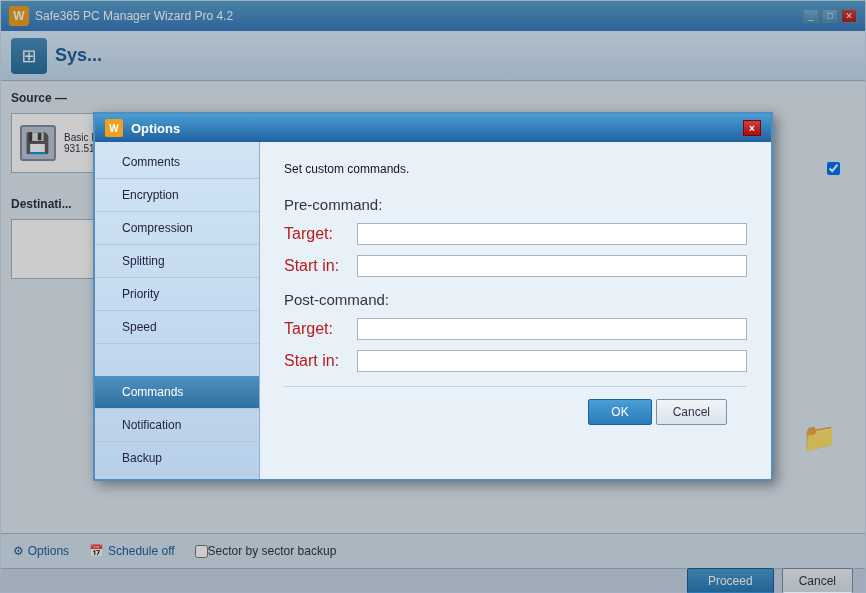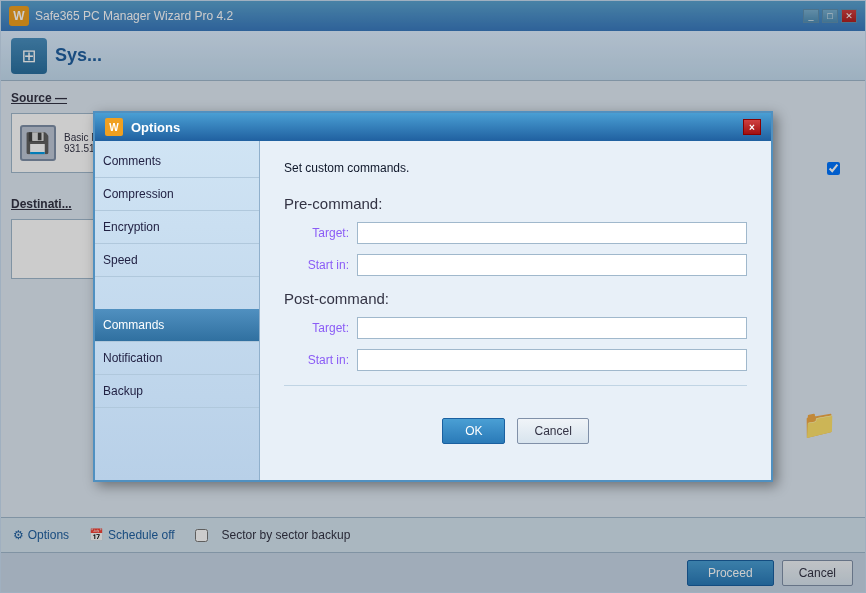--- a/index.html
+++ b/index.html
@@ -107,21 +107,20 @@
       display: flex;
       flex-direction: column;
       gap: 8px;
       width: 180px;
     }
 
     .panel-label {
       font-size: 12px;
       color: #334;
       font-weight: bold;
-      text-decoration: underline;
     }
 
     .panel-box {
       background: white;
       border: 1px solid #a0b8cc;
       padding: 8px;
       display: flex;
       align-items: center;
       gap: 8px;
       min-height: 60px;
@@ -183,30 +182,30 @@
       color: #2060a0;
       cursor: pointer;
       display: flex;
       align-items: center;
       gap: 4px;
     }
 
     .checkbox-label {
       display: flex;
       align-items: center;
-      gap: 14px;
+      gap: 0;
       font-size: 12px;
       color: #334;
       justify-content: space-between;
     }
 
     
     .action-buttons {
       background: #c8d8e8;
-      height: 40px;
+      height: 24px;
       display: flex;
       align-items: center;
       justify-content: flex-end;
       padding: 0 12px;
       gap: 8px;
       border-top: 1px solid #a0b8cc;
     }
 
     .btn-proceed {
       background: linear-gradient(to bottom, #4a9fd4, #2a7ab8);
@@ -288,21 +287,21 @@
 
     
     .dialog-sidebar {
       width: 165px;
       background: linear-gradient(to bottom, #d0e4f4, #b8d0e8);
       border-right: 1px solid #90b0cc;
       padding: 4px 0;
     }
 
     .nav-item {
-      padding: 9px 8px;
+      padding: 9px 27px;
       font-size: 12px;
       color: #224;
       cursor: pointer;
       border-bottom: 1px solid #b0c8dc;
     }
 
     .nav-item.active {
       background: linear-gradient(to bottom, #5090c0, #3070a0);
       color: white;
       margin-top: 32px;
@@ -328,40 +327,40 @@
     }
 
     .field-row {
       display: flex;
       align-items: center;
       margin-bottom: 10px;
       gap: 8px;
     }
 
     .field-label {
-      font-size: 12px;
-      color: #8b5cf6;
+      font-size: 16px;
+      color: #b91c1c;
       width: 65px;
-      text-align: right;
+      text-align: left;
     }
 
     .field-input {
       flex: 1;
       height: 22px;
       border: 1px solid #a0b8cc;
       background: white;
       padding: 2px 4px;
       font-size: 12px;
     }
 
     .dialog-footer {
       display: flex;
-      justify-content: center;
-      padding: 32px 20px 16px;
-      gap: 12px;
+      justify-content: flex-end;
+      padding: 12px 20px 16px;
+      gap: 4px;
       border-top: 1px solid #c0d4e4;
       margin-top: 10px;
     }
 
     .btn-ok {
       background: linear-gradient(to bottom, #4a9fd4, #2a7ab8);
       color: white;
       border: 1px solid #1a60a0;
       padding: 5px 22px;
       font-size: 12px;
@@ -485,24 +484,30 @@
         <div class="dialog-close-btn">×</div>
       </div>
 
       <div class="dialog-body">
 
         <div class="dialog-sidebar">
           <div class="nav-item">
             <span>Comments</span>
           </div>
           <div class="nav-item">
+            <span>Encryption</span>
+          </div>
+          <div class="nav-item">
             <span>Compression</span>
           </div>
           <div class="nav-item">
-            <span>Encryption</span>
+            <span>Splitting</span>
+          </div>
+          <div class="nav-item">
+            <span>Priority</span>
           </div>
           <div class="nav-item">
             <span>Speed</span>
           </div>
           <div class="nav-item active">
             <span>Commands</span>
           </div>
           <div class="nav-item">
             <span>Notification</span>
           </div>

